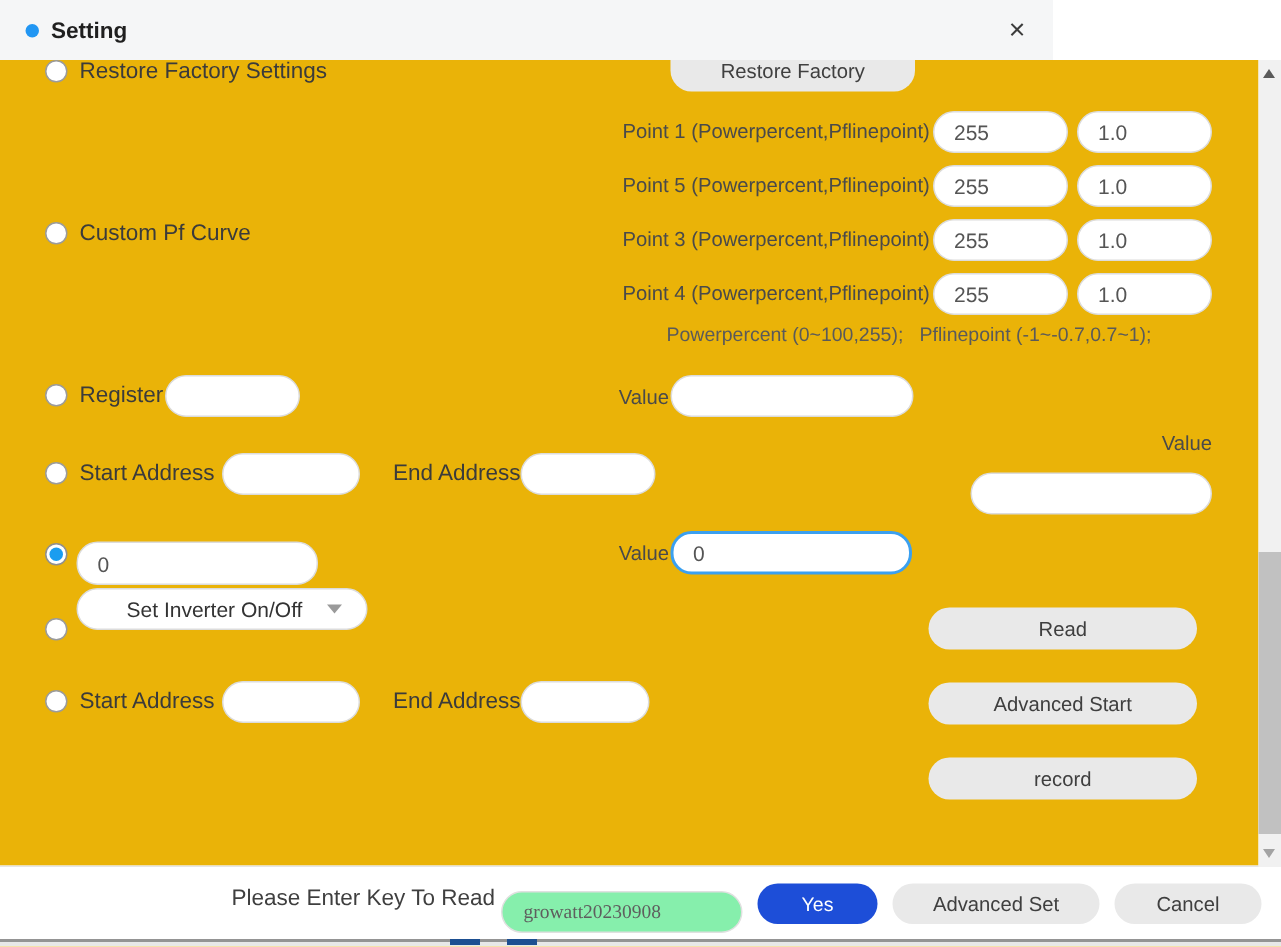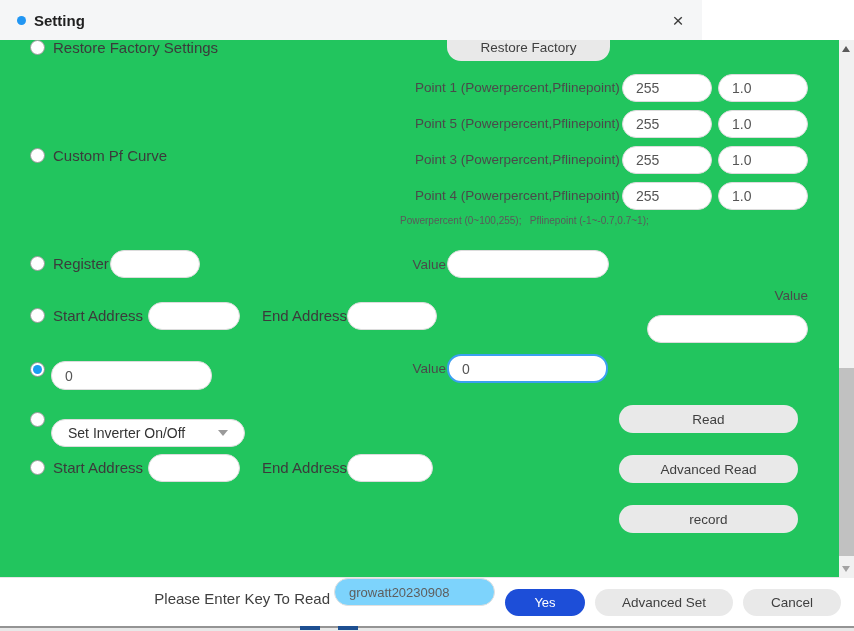--- a/index.html
+++ b/index.html
@@ -17,21 +17,21 @@
   .title-text { margin-left: 8px; font-size: 15px; font-weight: bold; color: #1f1f1f; }
   .close-btn {
     position: absolute; right: 12px; top: 8px; width: 24px; height: 24px;
     font-size: 19px; color: #3c3c3c; text-align: center; line-height: 23px;
     cursor: pointer; font-weight: 300; background: transparent; border: none;
   }
 
   
   .content {
     position: absolute; top: 40px; left: 0; width: 839px; height: 537px;
-    background: #22c55e; overflow: hidden;
+    background: #eab308; overflow: hidden;
   }
 
   .radio {
     position: absolute; width: 15px; height: 15px; border-radius: 50%;
     border: 1px solid #9b9b9b; background: #fff; cursor: pointer;
   }
   .radio.checked { border-color: #8f8f8f; }
   .radio.checked::after {
     content: ""; position: absolute; left: 2px; top: 2px; width: 9px; height: 9px;
     border-radius: 50%; background: #1a9df0;
@@ -46,21 +46,21 @@
     color: #555; padding: 0 13px; outline: none;
   }
   .pill-input.focused { border: 2px solid #3ba0f0; }
 
   .pill-btn {
     position: absolute; height: 28px; border: none; border-radius: 14px;
     background: #e9e9e9; color: #3f3f3f; font-family: "Liberation Sans", sans-serif;
     font-size: 13.5px; cursor: pointer; text-align: center;
   }
 
-  .note { position: absolute; font-size: 10px; color: #5a5a5a; white-space: pre; text-align: left; }
+  .note { position: absolute; font-size: 13px; color: #5a5a5a; white-space: pre; text-align: center; }
 
   .dropdown {
     position: absolute; height: 28px; border: 1px solid #dcdcdc; border-radius: 14px;
     background: #fff; display: flex; align-items: center; cursor: pointer;
   }
   .dropdown .dd-text { font-size: 14px; color: #333; margin-left: 16px; flex: 1; }
   .dropdown .caret {
     width: 0; height: 0; border-left: 5px solid transparent; border-right: 5px solid transparent;
     border-top: 6px solid #9a9a9a; margin-right: 16px;
   }
@@ -83,23 +83,23 @@
   .scroll-thumb {
     position: absolute; top: 328px; left: 0; width: 15px; height: 188px;
     background: #c1c1c1; cursor: pointer;
   }
 
   
   .separator { position: absolute; top: 577px; left: 0; width: 854px; height: 1px; background: #e6e6e6; }
   .footer { position: absolute; top: 578px; left: 0; width: 854px; height: 48px; background: #fff; }
   .footer-label { position: absolute; left: 120px; top: 12px; width: 210px; text-align: right; font-size: 15px; color: #3f3f3f; }
   .key-input {
-    position: absolute; left: 334px; top: 0; width: 161px; height: 28px;
-    border: 1px solid #e0e0e0; border-radius: 14px; background: #7dd3fc;
-    font-family: Liberation Sans, sans-serif; font-size: 13px; color: #5e5e5e;
+    position: absolute; left: 334px; top: 16px; width: 161px; height: 28px;
+    border: 1px solid #e0e0e0; border-radius: 14px; background: #86efac;
+    font-family: Liberation Serif, serif; font-size: 13px; color: #5e5e5e;
     padding: 0 14px; outline: none;
   }
   .btn-yes {
     position: absolute; left: 505px; top: 11px; width: 80px; height: 27px;
     border: none; border-radius: 14px; background: #1d4ed8; color: #fff;
     font-family: Liberation Sans, sans-serif; font-size: 13px; cursor: pointer;
   }
   .btn-advset { position: absolute; left: 595px; top: 11px; width: 138px; height: 27px; border-radius: 14px; }
   .btn-cancel { position: absolute; left: 743px; top: 11px; width: 98px; height: 27px; border-radius: 14px; }
 
@@ -160,32 +160,32 @@
     <input class="pill-input" style="left: 347px; top: 262px; width: 90px;" value="">
     <span class="small-lbl" style="left:700px; top:248px; width:108px; text-align:right;">Value</span>
     <input class="pill-input" style="left: 647px; top: 275px; width: 161px;" value="">
 
     <span class="radio checked" style="left:30px; top:322px;"></span>
     <input class="pill-input" style="left: 51px; top: 321px; width: 161px; height: 29px;" value="0">
     <span class="small-lbl" style="left:380px; top:321px; width:66px; text-align:right;">Value</span>
     <input class="pill-input focused" style="left: 447px; top: 314px; width: 161px; height: 29px;" value="0">
 
     <span class="radio" style="left:30px; top:372px;"></span>
-    <div class="dropdown" style="left:51px; top:379px; width:194px;">
+    <div class="dropdown" style="left:51px; top:352px; width:194px;text-align:center;">
       <span class="dd-text">Set Inverter On/Off</span>
       <span class="caret"></span>
     </div>
     <button class="pill-btn" style="left:619px; top:365px; width:179px;">Read</button>
 
     <span class="radio" style="left:30px; top:420px;"></span>
     <span class="lbl" style="left:53px; top:419px;">Start Address</span>
     <input class="pill-input" style="left: 148px; top: 414px; width: 92px;" value="">
     <span class="lbl" style="left:262px; top:419px;">End Address</span>
     <input class="pill-input" style="left: 347px; top: 414px; width: 86px;" value="">
-    <button class="pill-btn" style="left:619px; top:415px; width:179px;">Advanced Read</button>
+    <button class="pill-btn" style="left:619px; top:415px; width:179px;">Advanced Start</button>
 
     <button class="pill-btn" style="left:619px; top:465px; width:179px;">record</button>
   </div>
 
   <div class="scrollbar">
     <div class="scroll-up"></div>
     <div class="scroll-thumb"></div>
     <div class="scroll-down"></div>
   </div>
 

